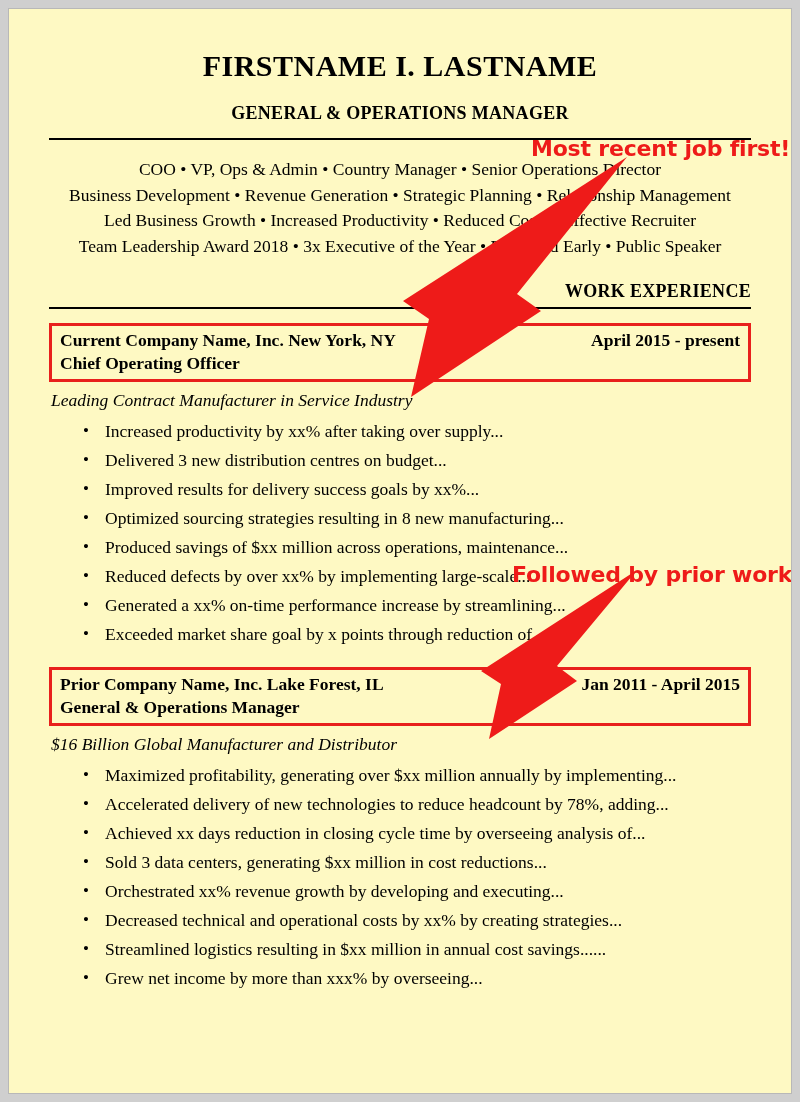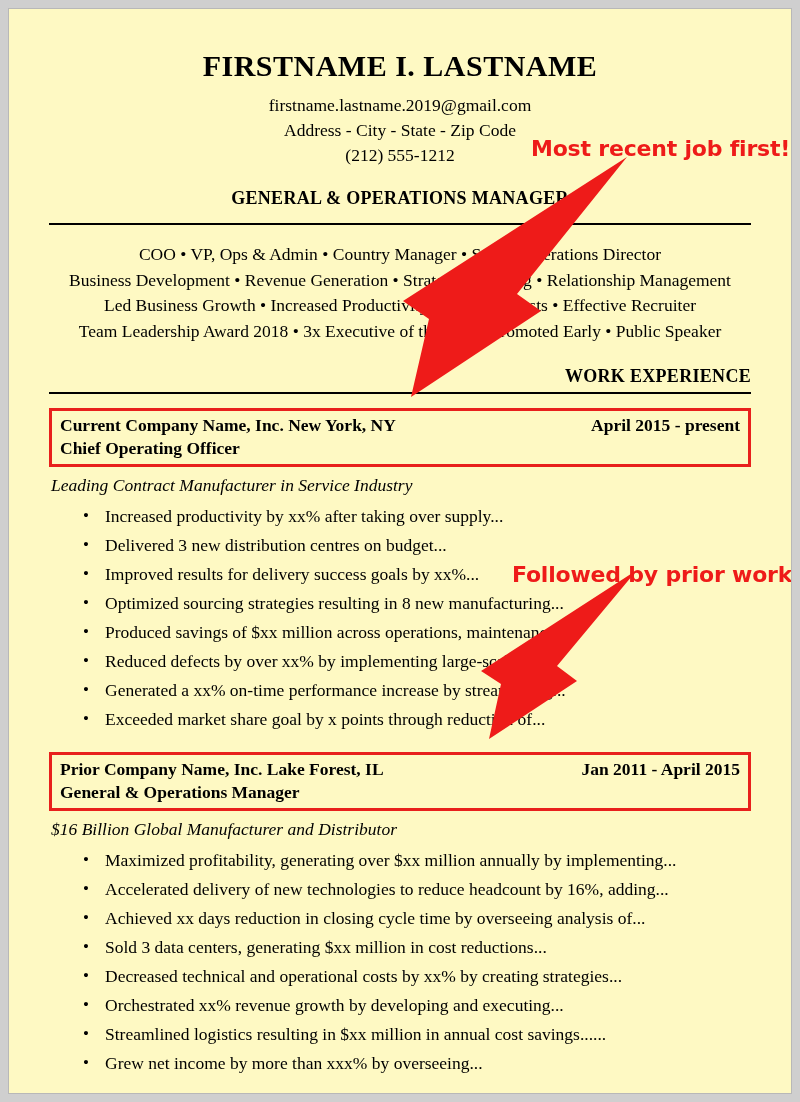--- a/index.html
+++ b/index.html
@@ -153,25 +153,20 @@
   #arrow2 { left: 470px; top: 555px; }
 </style>
 </head>
 <body>
 
 <div class="page">
   <div class="inner">
 
     <div class="name">FIRSTNAME I. LASTNAME</div>
 
-    <div class="contact">
-      <div>firstname.lastname.2019@gmail.com</div>
-      <div>Address - City - State - Zip Code</div>
-      <div>(212) 555-1212</div>
-    </div>
 
     <div class="jobtitle">GENERAL &amp; OPERATIONS MANAGER</div>
 
     <div class="rule"></div>
 
     <div class="keywords">
       <div>COO • VP, Ops &amp; Admin • Country Manager • Senior Operations Director</div>
       <div>Business Development • Revenue Generation • Strategic Planning • Relationship Management</div>
       <div>Led Business Growth • Increased Productivity • Reduced Costs • Effective Recruiter</div>
       <div>Team Leadership Award 2018 • 3x Executive of the Year • Promoted Early • Public Speaker</div>
@@ -207,25 +202,25 @@
       <div class="job-box">
         <div class="jobline">
           <span class="company">Prior Company Name, Inc. Lake Forest, IL</span>
           <span class="dates">Jan 2011 - April 2015</span>
         </div>
         <div class="role">General &amp; Operations Manager</div>
       </div>
       <div class="tagline">$16 Billion Global Manufacturer and Distributor</div>
       <ul class="bullets">
         <li>Maximized profitability, generating over $xx million annually by implementing...</li>
-        <li>Accelerated delivery of new technologies to reduce headcount by 16%, adding...</li>
+        <li>Accelerated delivery of new technologies to reduce headcount by 78%, adding...</li>
         <li>Achieved xx days reduction in closing cycle time by overseeing analysis of...</li>
         <li>Sold 3 data centers, generating $xx million in cost reductions...</li>
+        <li>Orchestrated xx% revenue growth by developing and executing...</li>
         <li>Decreased technical and operational costs by xx% by creating strategies...</li>
-        <li>Orchestrated xx% revenue growth by developing and executing...</li>
         <li>Streamlined logistics resulting in $xx million in annual cost savings......</li>
         <li>Grew net income by more than xxx% by overseeing...</li>
       </ul>
     </div>
 
     <div class="annotation" id="ann-recent">Most recent job first!</div>
     <div class="annotation" id="ann-prior">Followed by prior work</div>
 
     <svg class="arrow-svg" id="arrow1" width="250" height="260" viewBox="0 0 250 260">
       <polygon points="238,8 128,145 152,162 22,248 40,170 14,152" fill="#ee1b19"></polygon>

